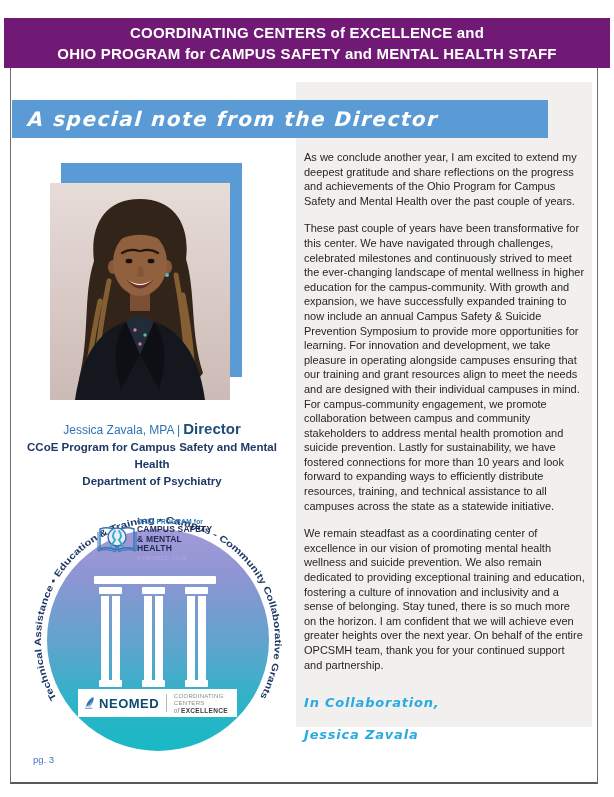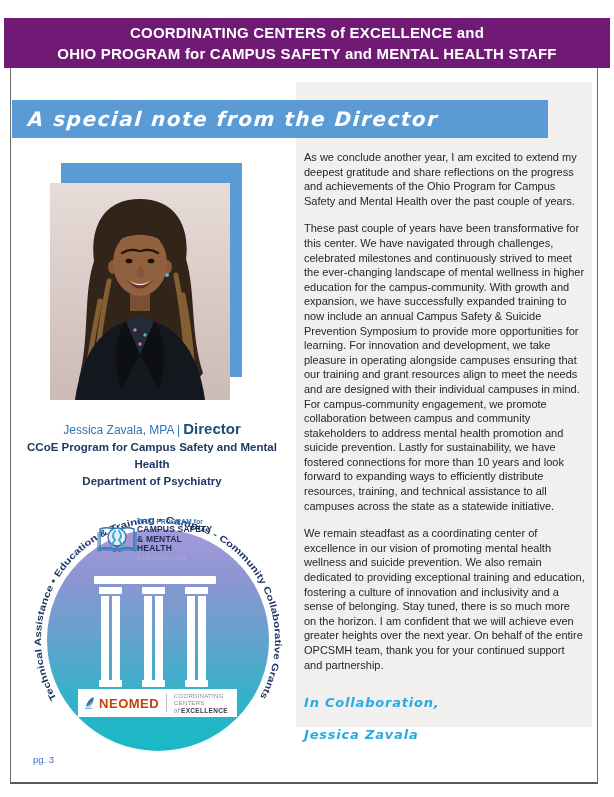--- a/index.html
+++ b/index.html
@@ -53,21 +53,21 @@
   .cap3 { left:185px; top:587px; width:23px; height:7px; }
   .shaft { position:absolute; top:596px; width:19px; height:84px; z-index:2;
            background:linear-gradient(90deg, #ffffff 0 8px, rgba(255,255,255,0) 8px 11px, #ffffff 11px 19px); }
   .shaft1 { left:101px; } .shaft2 { left:144px; } .shaft3 { left:187px; }
   .base1 { left:99px;  top:680px; width:23px; height:7px; }
   .base2 { left:142px; top:680px; width:23px; height:7px; }
   .base3 { left:185px; top:680px; width:23px; height:7px; }
 
   .neomed-box { position:absolute; left:78px; top:689px; width:159px; height:28px; background:#ffffff;
                 display:flex; align-items:center; padding:0 6px; gap:4px; z-index:3; }
-  .neomed-brand { font-size:13px; font-weight:bold; color:#c2410c; letter-spacing:0.5px; }
+  .neomed-brand { font-size:13px; font-weight:bold; color:#0c4a6e; letter-spacing:0.5px; }
   .neomed-div { width:1px; height:18px; background:#b8b8b8; margin:0 3px; }
   .cce { line-height:7px; }
   .cce .t { font-size:6px; color:#8a8a8a; letter-spacing:0.3px; }
   .cce .b { font-size:6.5px; color:#8a8a8a; font-style:italic; }
   .cce .b b { font-style:normal; font-weight:bold; color:#3c3c3c; letter-spacing:0.3px; }
 
   
   .letter { position:absolute; left:304px; top:150px; width:281px; z-index:3;
             font-size:11px; line-height:14.6px; color:#262626; }
   .letter p { margin:0 0 13px 0; }

